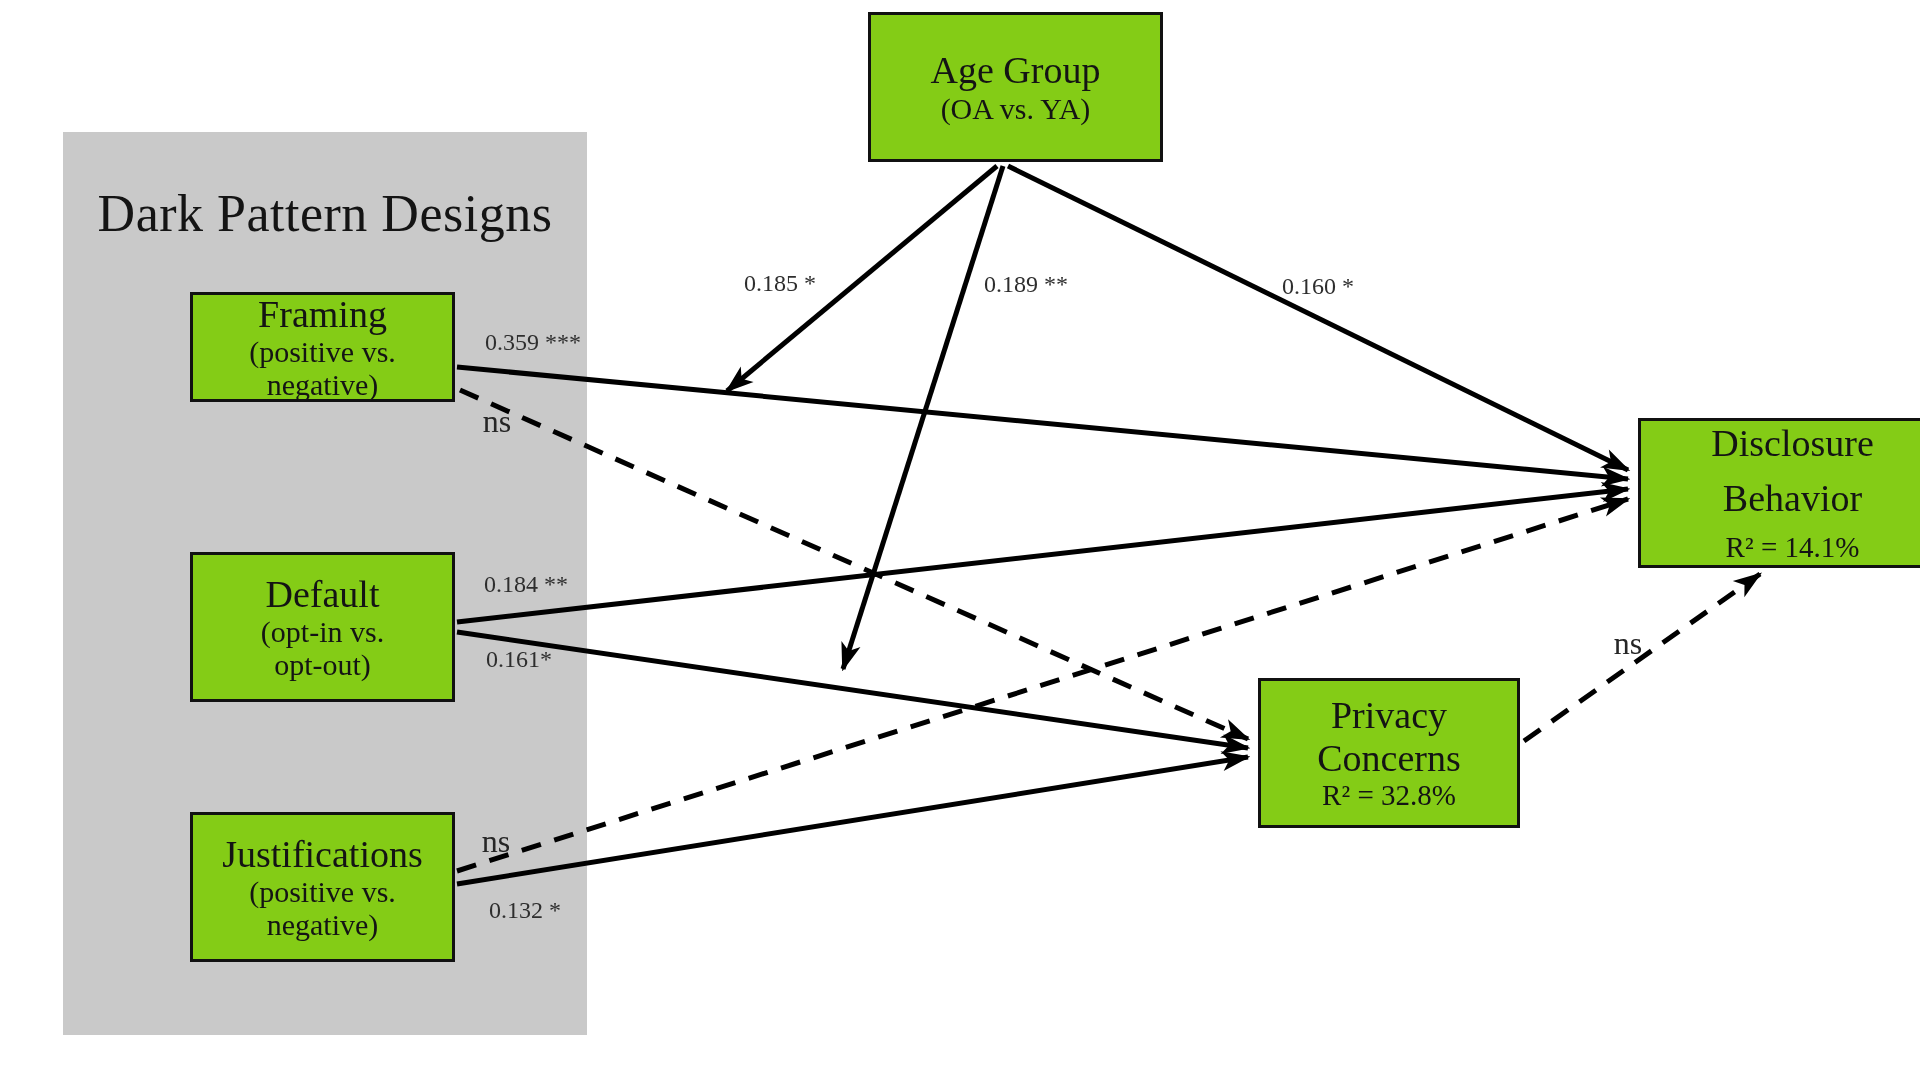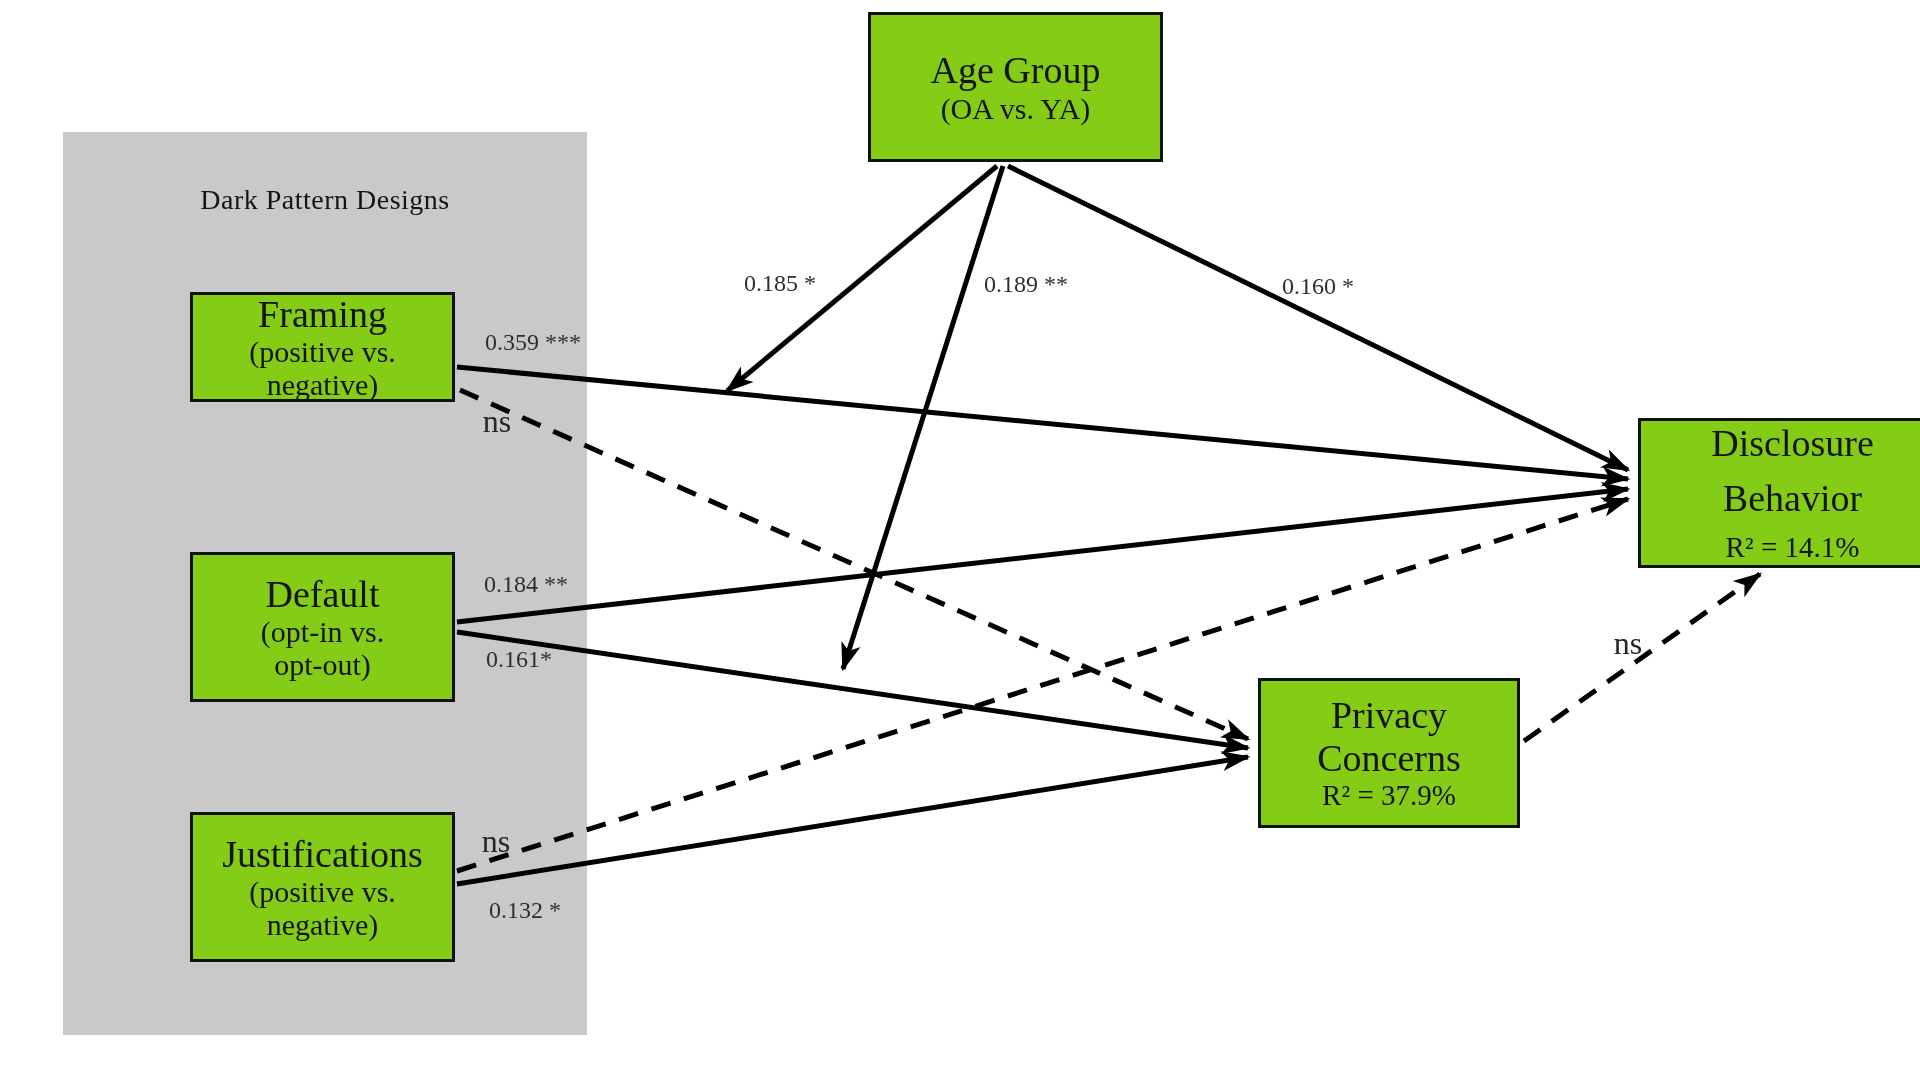--- a/index.html
+++ b/index.html
@@ -11,21 +11,21 @@
     font-family: "Liberation Serif", "DejaVu Serif", serif;
     overflow: hidden;
   }
   #panel {
     position: absolute;
     left: 63px; top: 132px;
     width: 524px; height: 903px;
     background: #c9c9c9;
   }
   #panel-title {
-    font-size: 28px;
+    font-size: 52px;
     color: #141414;
     text-align: center;
     margin-top: 52px;
     letter-spacing: 0.5px;
   }
   #edges-svg {
     position: absolute;
     left: 0; top: 0;
     width: 1920px; height: 1071px;
   }
@@ -107,21 +107,21 @@
 
   <div class="node" style="left:1638px; top:418px; width:309px; height:150px;gap:12px;">
     <div class="node-title">Disclosure</div>
     <div class="node-title">Behavior</div>
     <div class="node-r2">R² = 14.1%</div>
   </div>
 
   <div class="node" style="left:1258px; top:678px; width:262px; height:150px;text-align:center;">
     <div class="node-title">Privacy</div>
     <div class="node-title">Concerns</div>
-    <div class="node-r2">R² = 37.9%</div>
+    <div class="node-r2">R² = 32.8%</div>
   </div>
 
   <span class="edge-label" style="left:533px; top:342px;text-align:center;">0.359 ***</span>
   <span class="edge-label ns" style="left:497px; top:421px;">ns</span>
   <span class="edge-label" style="left:526px; top:584px;">0.184 **</span>
   <span class="edge-label" style="left:519px; top:659px;">0.161*</span>
   <span class="edge-label ns" style="left:496px; top:841px;">ns</span>
   <span class="edge-label" style="left:525px; top:910px;">0.132 *</span>
   <span class="edge-label" style="left:780px; top:283px;">0.185 *</span>
   <span class="edge-label" style="left:1026px; top:284px;">0.189 **</span>

